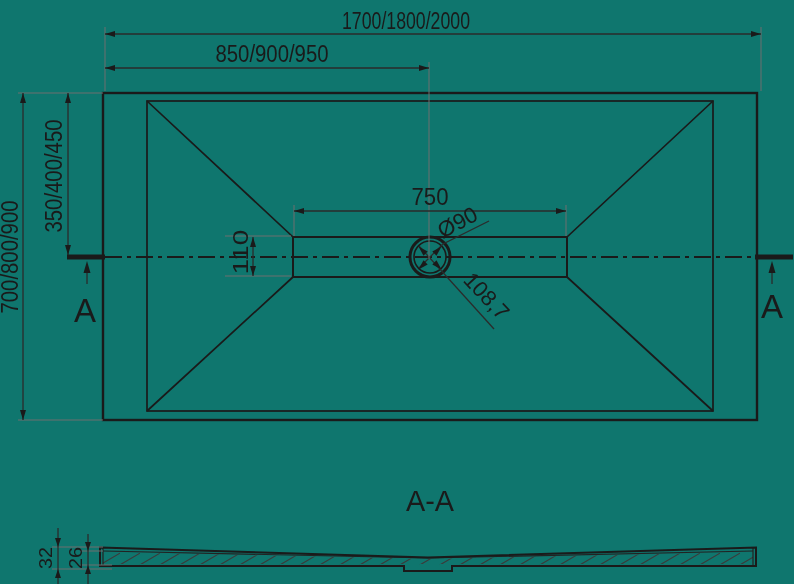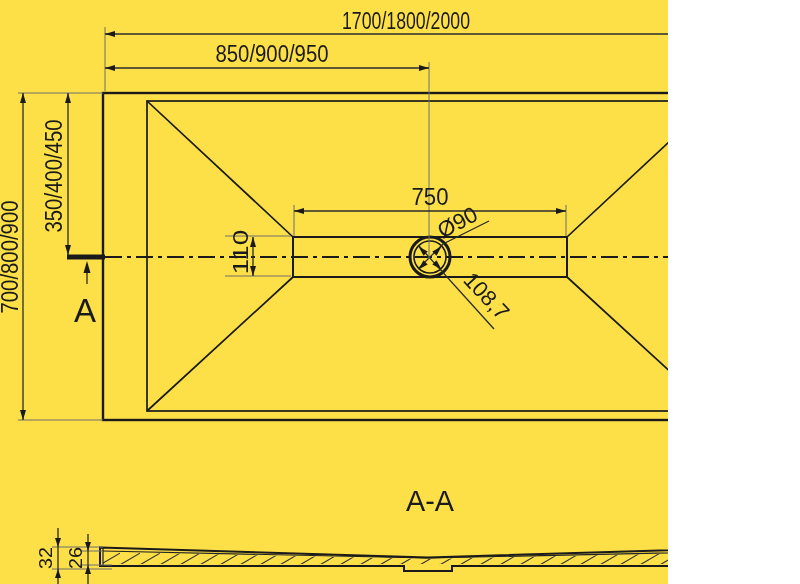--- a/index.html
+++ b/index.html
@@ -1,16 +1,16 @@
 <!DOCTYPE html>
 <html><head>
 <meta charset="utf-8">
 <style>
   html,body{margin:0;padding:0;background:#ffffff;}
-  .stage{width:668px;height:584px;background:#fde047;position:relative;overflow:hidden;}
+  .stage{width:794px;height:584px;background:#0f766e;position:relative;overflow:hidden;}
   svg{display:block;}
   text{font-family:"Liberation Sans", sans-serif;fill:#1a1a1a;}
   .dimtext{font-size:23px;}
   .smalldim{font-size:22px;}
   .sectionletter{font-size:33px;}
   .sectiontitle{font-size:30px;}
   .tinydim{font-size:19px;}
   .outline{stroke:#1a1a1a;fill:none;}
   .dimline{stroke:#2b2b2b;stroke-width:1.3;fill:none;}
   .extline{stroke:#6e6e6e;stroke-width:1;fill:none;}

